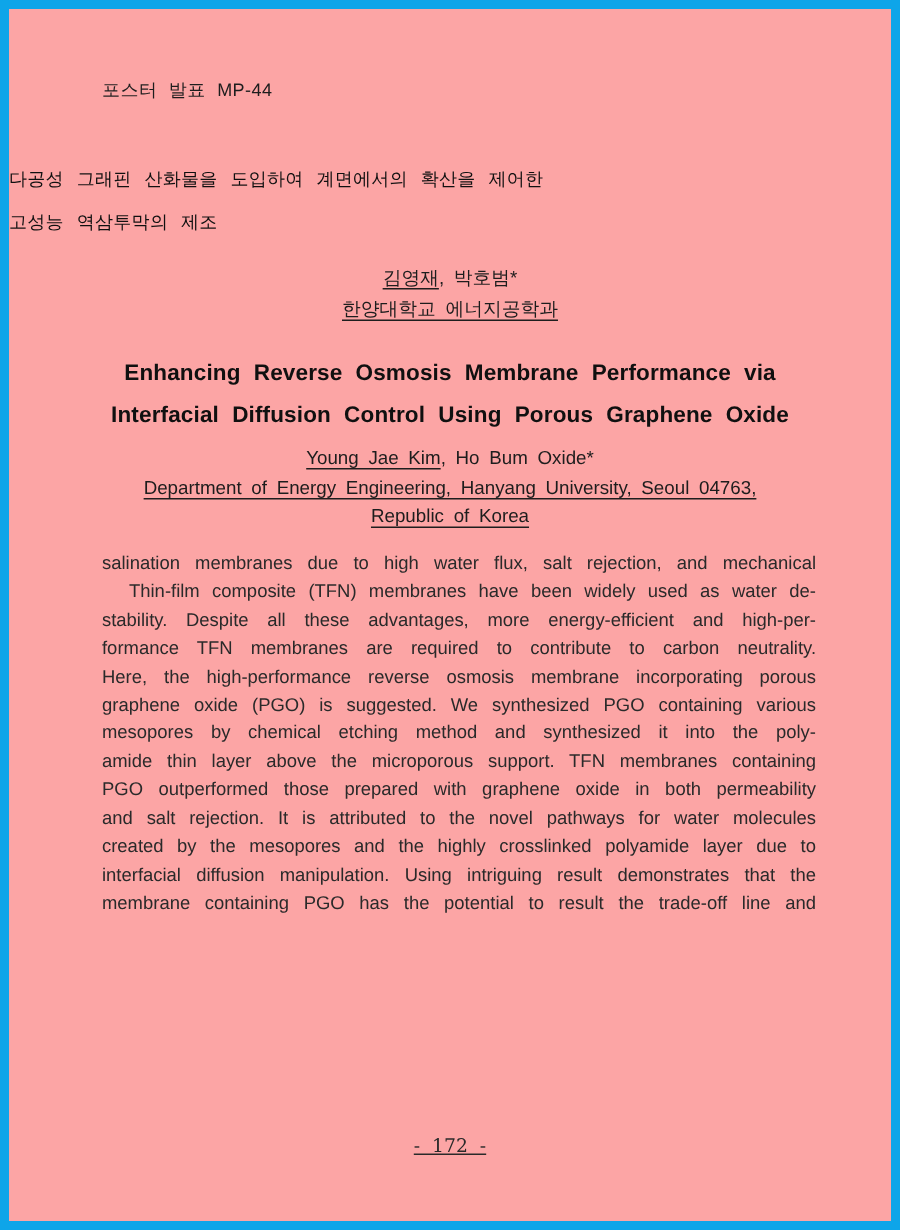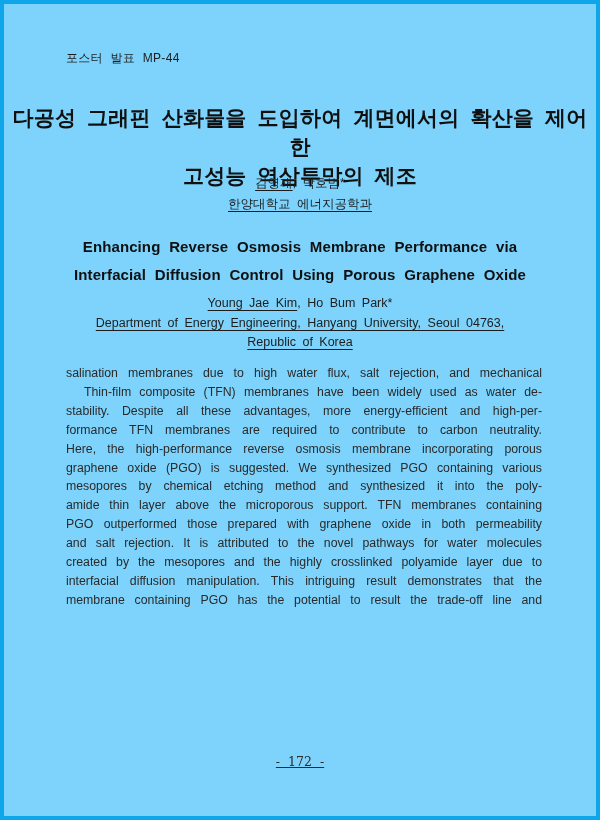--- a/index.html
+++ b/index.html
@@ -4,45 +4,45 @@
 <style>
   html, body {
     margin: 0;
     padding: 0;
     background: #ffffff;
   }
   .page {
     position: relative;
     width: 600px;
     height: 820px;
-    background: #7dd3fc;
+    background: #fca5a5;
     box-sizing: border-box;
-    border: 4px solid #0ea5e9;
+    border: 6px solid #0ea5e9;
     font-family: "Liberation Sans", "DejaVu Sans", sans-serif;
     color: #222222;
     overflow: hidden;
   }
   .header-label {
     position: absolute;
     left: 62px;
     top: 46px;
     font-size: 12px;
     letter-spacing: 0.3px;
     word-spacing: 4px;
     color: #1d1d1d;
   }
   .ko-title {
     position: absolute;
     top: 99px;
     left: 0;
     right: 0;
     margin: 0;
-    text-align: center;
-    font-size: 21px;
-    font-weight: bold;
+    text-align: left;
+    font-size: 12px;
+    font-weight: normal;
     line-height: 29px;
     word-spacing: 5px;
     letter-spacing: 0.2px;
     color: #101010;
   }
   .authors-line {
     position: absolute;
     left: 0;
     right: 0;
     text-align: center;
@@ -131,39 +131,39 @@
   <div class="authors-line affil-ko">
     <span class="u">한양대학교 에너지공학과</span>
   </div>
 
   <h2 class="en-title">
     <div>Enhancing Reverse Osmosis Membrane Performance via</div>
     <div>Interfacial Diffusion Control Using Porous Graphene Oxide</div>
   </h2>
 
   <div class="authors-line authors-en">
-    <span class="u">Young Jae Kim</span><span>, Ho Bum Park*</span>
+    <span class="u">Young Jae Kim</span><span>, Ho Bum Oxide*</span>
   </div>
 
   <div class="affil-en">
     <div><span class="u">Department of Energy Engineering, Hanyang University, Seoul 04763,</span></div>
     <div><span class="u">Republic of Korea</span></div>
   </div>
 
   <div class="abstract">
     <div class="abs-line">salination membranes due to high water flux, salt rejection, and mechanical</div>
     <div class="abs-line first">Thin-film composite (TFN) membranes have been widely used as water de-</div>
     <div class="abs-line">stability. Despite all these advantages, more energy-efficient and high-per-</div>
     <div class="abs-line">formance TFN membranes are required to contribute to carbon neutrality.</div>
     <div class="abs-line">Here, the high-performance reverse osmosis membrane incorporating porous</div>
     <div class="abs-line">graphene oxide (PGO) is suggested. We synthesized PGO containing various</div>
     <div class="abs-line">mesopores by chemical etching method and synthesized it into the poly-</div>
     <div class="abs-line">amide thin layer above the microporous support. TFN membranes containing</div>
     <div class="abs-line">PGO outperformed those prepared with graphene oxide in both permeability</div>
     <div class="abs-line">and salt rejection. It is attributed to the novel pathways for water molecules</div>
     <div class="abs-line">created by the mesopores and the highly crosslinked polyamide layer due to</div>
-    <div class="abs-line">interfacial diffusion manipulation. This intriguing result demonstrates that the</div>
+    <div class="abs-line">interfacial diffusion manipulation. Using intriguing result demonstrates that the</div>
     <div class="abs-line">membrane containing PGO has the potential to result the trade-off line and</div>
   </div>
 
   <div class="page-number">- 172 -</div>
 
 </div>
 
 </body></html>

